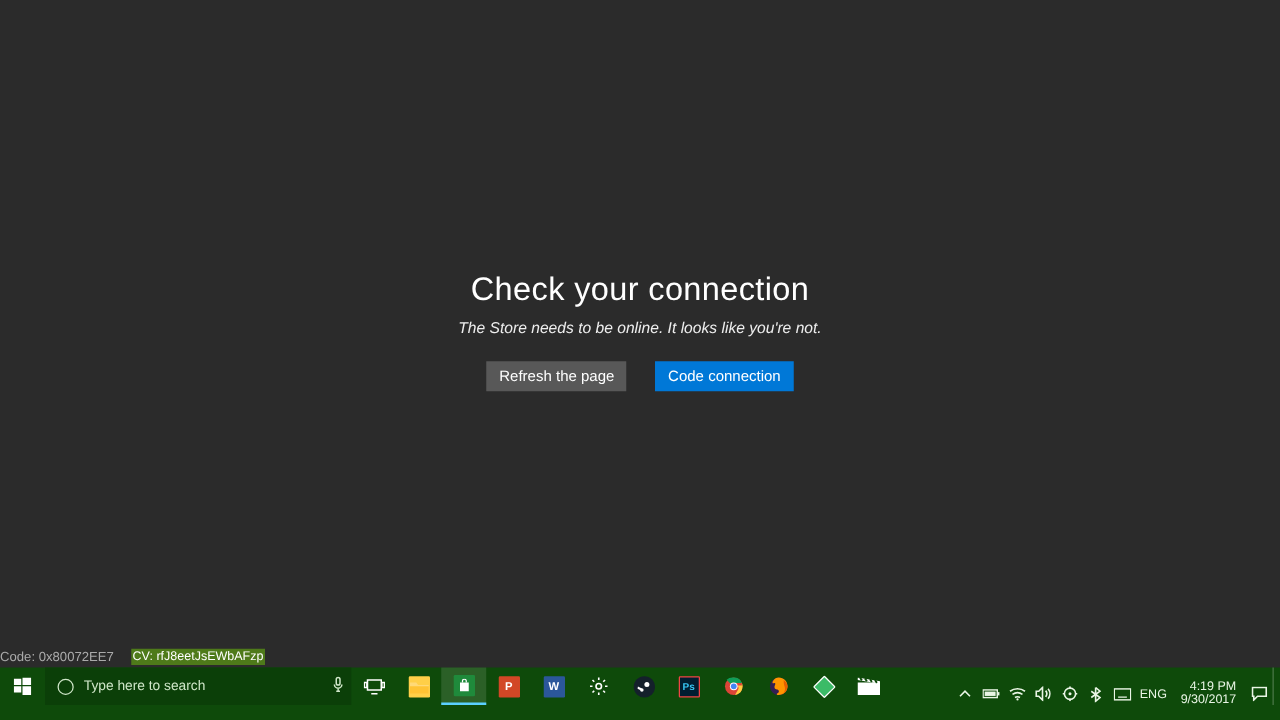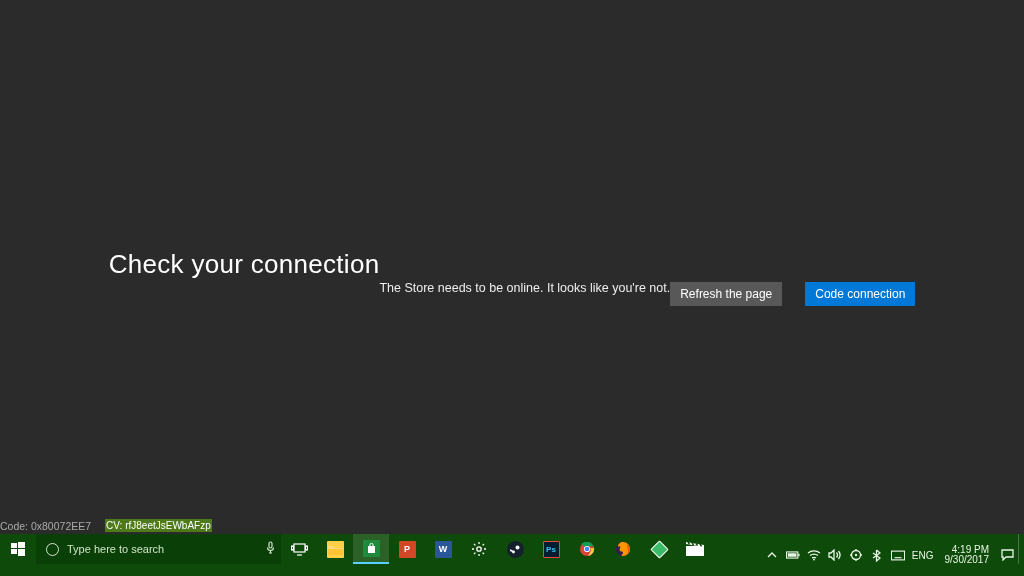--- a/index.html
+++ b/index.html
@@ -16,24 +16,24 @@
   }
   .titlebar .spacer { flex: 1; }
   .titlebar .ctl {
     width: 30px; height: 22px; display: flex; align-items: center; justify-content: center;
     color: #fff;
   }
   .titlebar svg { stroke: #fff; stroke-width: 1; fill: none; }
 
   .content {
     position: absolute; left: 0; right: 0; top: 22px; bottom: 0;
-    display: flex; flex-direction: row; align-items: center; justify-content: center;
+    display: flex; flex-direction: column; align-items: center; justify-content: center;
   }
   .headline { font-weight: 200; font-size: 26px; letter-spacing: .3px; margin-top: -40px;}
-  .sub { font-size: 12.5px; margin-top: 8px; color: #eee; }
+  .sub { font-size: 12.5px; margin-top: 8px; color: #eee; font-style: italic; }
   .btnrow { margin-top: 20px; display: flex; gap: 23px; align-items: center; }
   .btn {
     font-size: 12px; padding: 5px 10px; border: none; color: #fff; cursor: pointer;
   }
   .btn.gray { background: #585858; }
   .btn.blue { background: #0078d7; }
 
   .footer {
     position: absolute; bottom: 14px; left: 0; right: 0;
     display: flex; align-items: center; gap: 14px;

